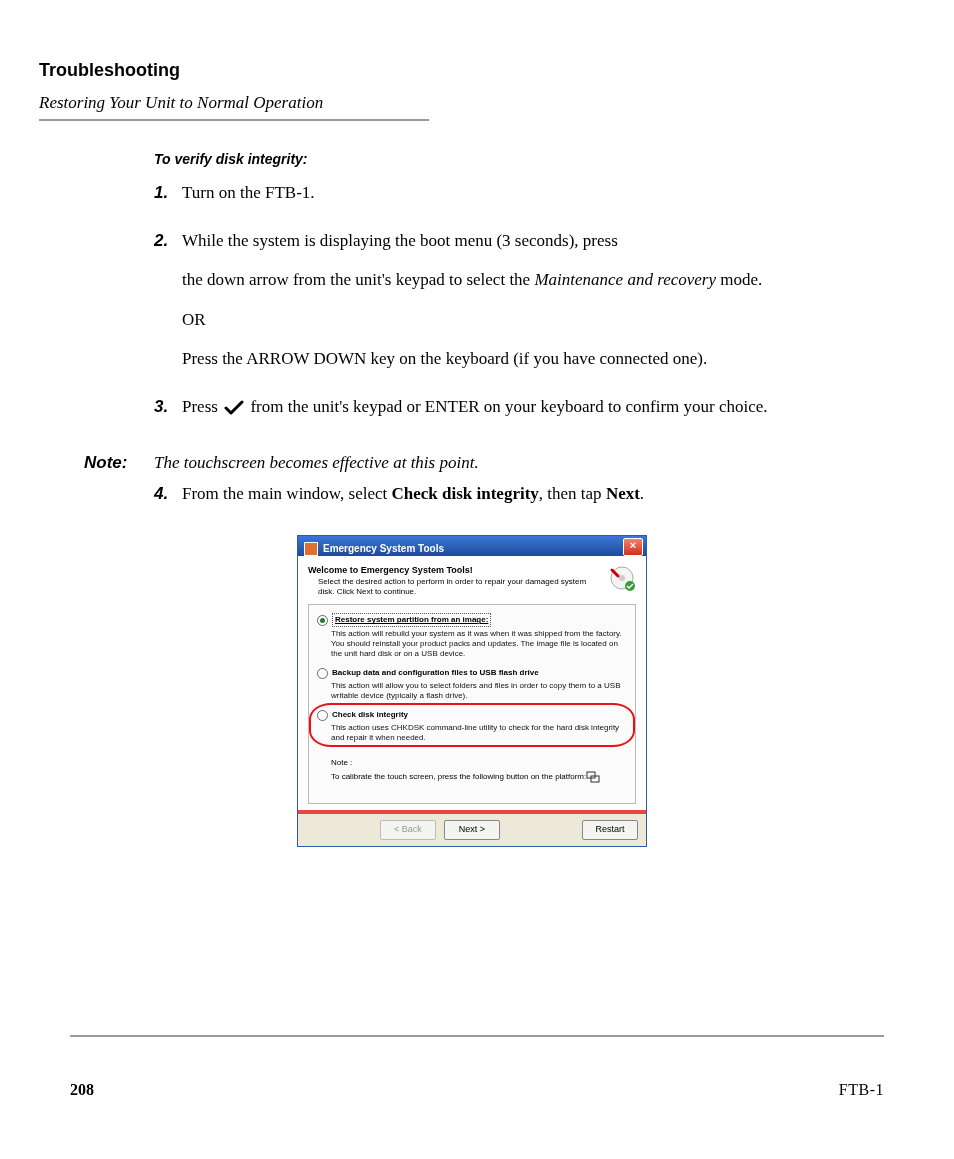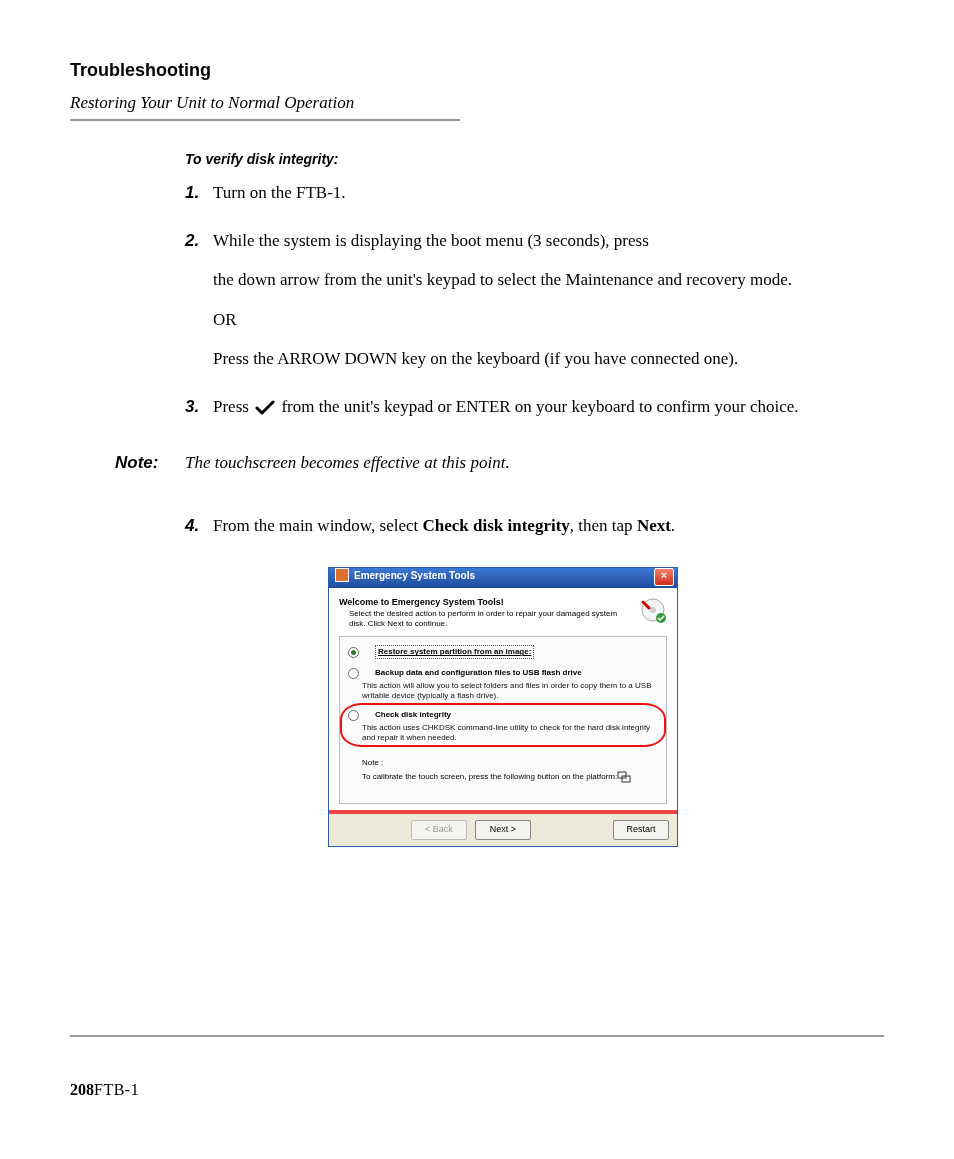--- a/index.html
+++ b/index.html
@@ -7,21 +7,21 @@
     padding: 0;
     background: #fff;
     font-family: Georgia, 'Times New Roman', serif;
     color: #000;
     width: 954px;
     height: 1159px;
     position: relative;
     box-sizing: border-box;
   }
   .page {
-    padding: 60px 70px 40px 70px;
+    padding: 60px 70px 40px 39px;
     box-sizing: border-box;
     height: 100%;
     position: relative;
   }
   .chapter-title {
     font-family: Verdana, Arial, sans-serif;
     font-weight: bold;
     font-size: 18px;
     margin-bottom: 4px;
   }
@@ -64,25 +64,25 @@
     font-style: italic;
     width: 28px;
     flex-shrink: 0;
   }
   .step-body {
     flex: 1;
   }
   .step-body p {
     margin: 0 0 14px 0;
   }
-  .italic { }
+  .italic { font-style: italic; }
   .bold { font-weight: bold; }
   .note-row {
     display: flex;
-    margin: 20px 0 40px 0;
+    margin: 20px 0 8px 0;
     font-size: 17px;
   }
   .note-label {
     font-family: Verdana, Arial, sans-serif;
     font-weight: bold;
     font-style: italic;
     width: 70px;
     margin-left: 45px;
     flex-shrink: 0;
   }
@@ -108,21 +108,21 @@
     font-family: Tahoma, Arial, sans-serif;
     font-size: 9px;
     background: #ece9d8;
     box-sizing: border-box;
   }
   .titlebar {
     background: linear-gradient(to bottom, #3a78d8 0%, #2a5db0 60%, #1d4aa0 100%);
     color: #fff;
     height: 20px;
     display: flex;
-    align-items: flex-start;
+    align-items: flex-end;
     padding: 0 3px 0 6px;
     font-size: 10px;
     font-weight: bold;
   }
   .titlebar-icon {
     width: 12px; height: 12px;
     background: #e07030;
     margin-right: 5px;
     border: 1px solid #fff;
   }
@@ -158,21 +158,21 @@
 
   .options {
     border: 1px solid #bbb;
     background: #fbfbfb;
     margin-top: 8px;
     padding: 8px 8px 6px 8px;
     position: relative;
     font-size: 8px;
   }
   .opt { margin-bottom: 8px; position: relative; }
-  .opt-head { display: flex; align-items: center; gap: 16px; font-weight: bold; }
+  .opt-head { display: flex; align-items: center; gap: 4px; font-weight: bold; }
   .radio {
     width: 9px; height: 9px; border: 1px solid #666; border-radius: 50%;
     display: inline-block; flex-shrink: 0; background: #fff; position: relative;
   }
   .radio.checked::after {
     content: ""; position: absolute; top: 2px; left: 2px;
     width: 5px; height: 5px; background: #2a7a2a; border-radius: 50%;
   }
   .opt-label { }
   .opt-label.dashed {
@@ -238,21 +238,21 @@
     right: 70px;
     bottom: 60px;
   }
   .footer-rule {
     border: none;
     border-top: 2px solid #999;
     margin: 0 0 6px 0;
   }
   .footer-row {
     display: flex;
-    justify-content: flex-start;
+    justify-content: space-between;
     align-items: baseline;
     margin-top: 44px;
   }
   .page-num { font-weight: bold; font-size: 16px; }
   .doc-id { font-size: 16px; letter-spacing: 0.5px; }
 </style>
 </head>
 <body>
 
 <div class="page">
@@ -329,20 +329,21 @@
               </svg>
             </div>
           </div>
 
           <div class="options">
             <div class="opt">
               <div class="opt-head">
                 <span class="radio checked"></span>
                 <span class="opt-label dashed">Restore system partition from an image:</span>
               </div>
+              <div class="opt-desc">This action will rebuild your system as it was when it was shipped from the factory. You should reinstall your product packs and updates. The image file is located on the unit hard disk or on a USB device.</div>
             </div>
 
             <div class="opt">
               <div class="opt-head">
                 <span class="radio"></span>
                 <span class="opt-label">Backup data and configuration files to USB flash drive</span>
               </div>
               <div class="opt-desc">This action will allow you to select folders and files in order to copy them to a USB writable device (typically a flash drive).</div>
             </div>
 

